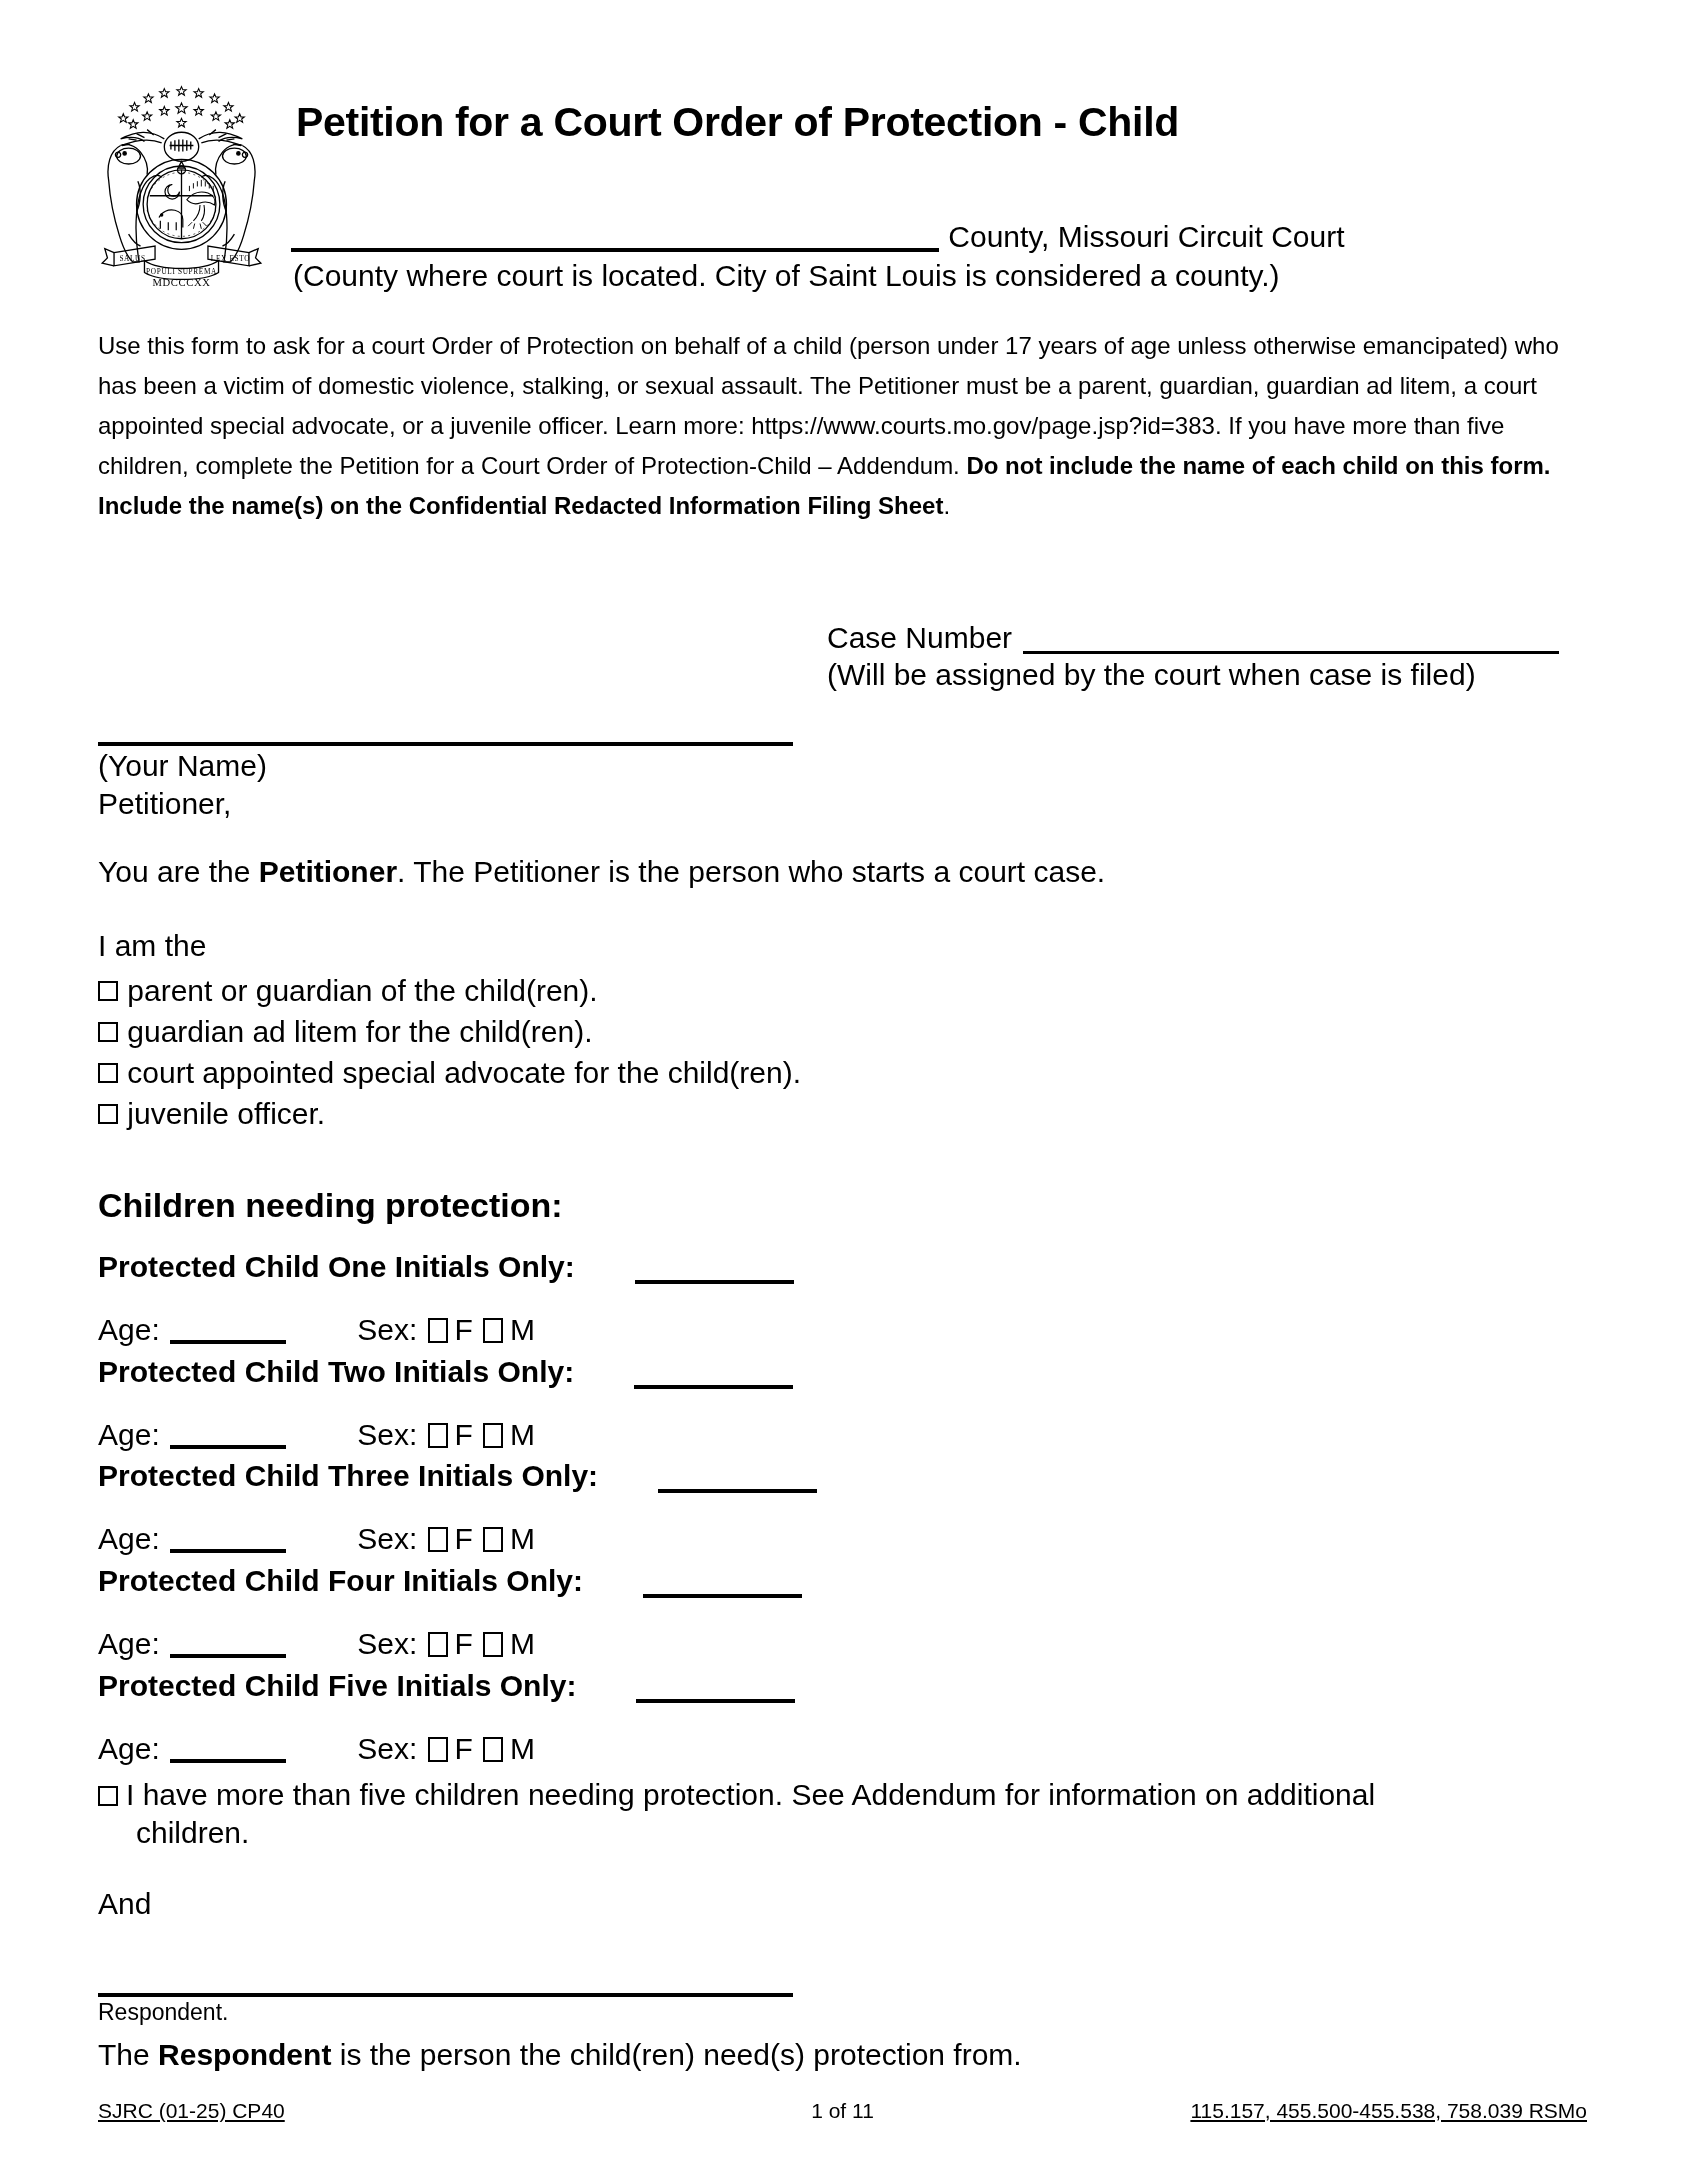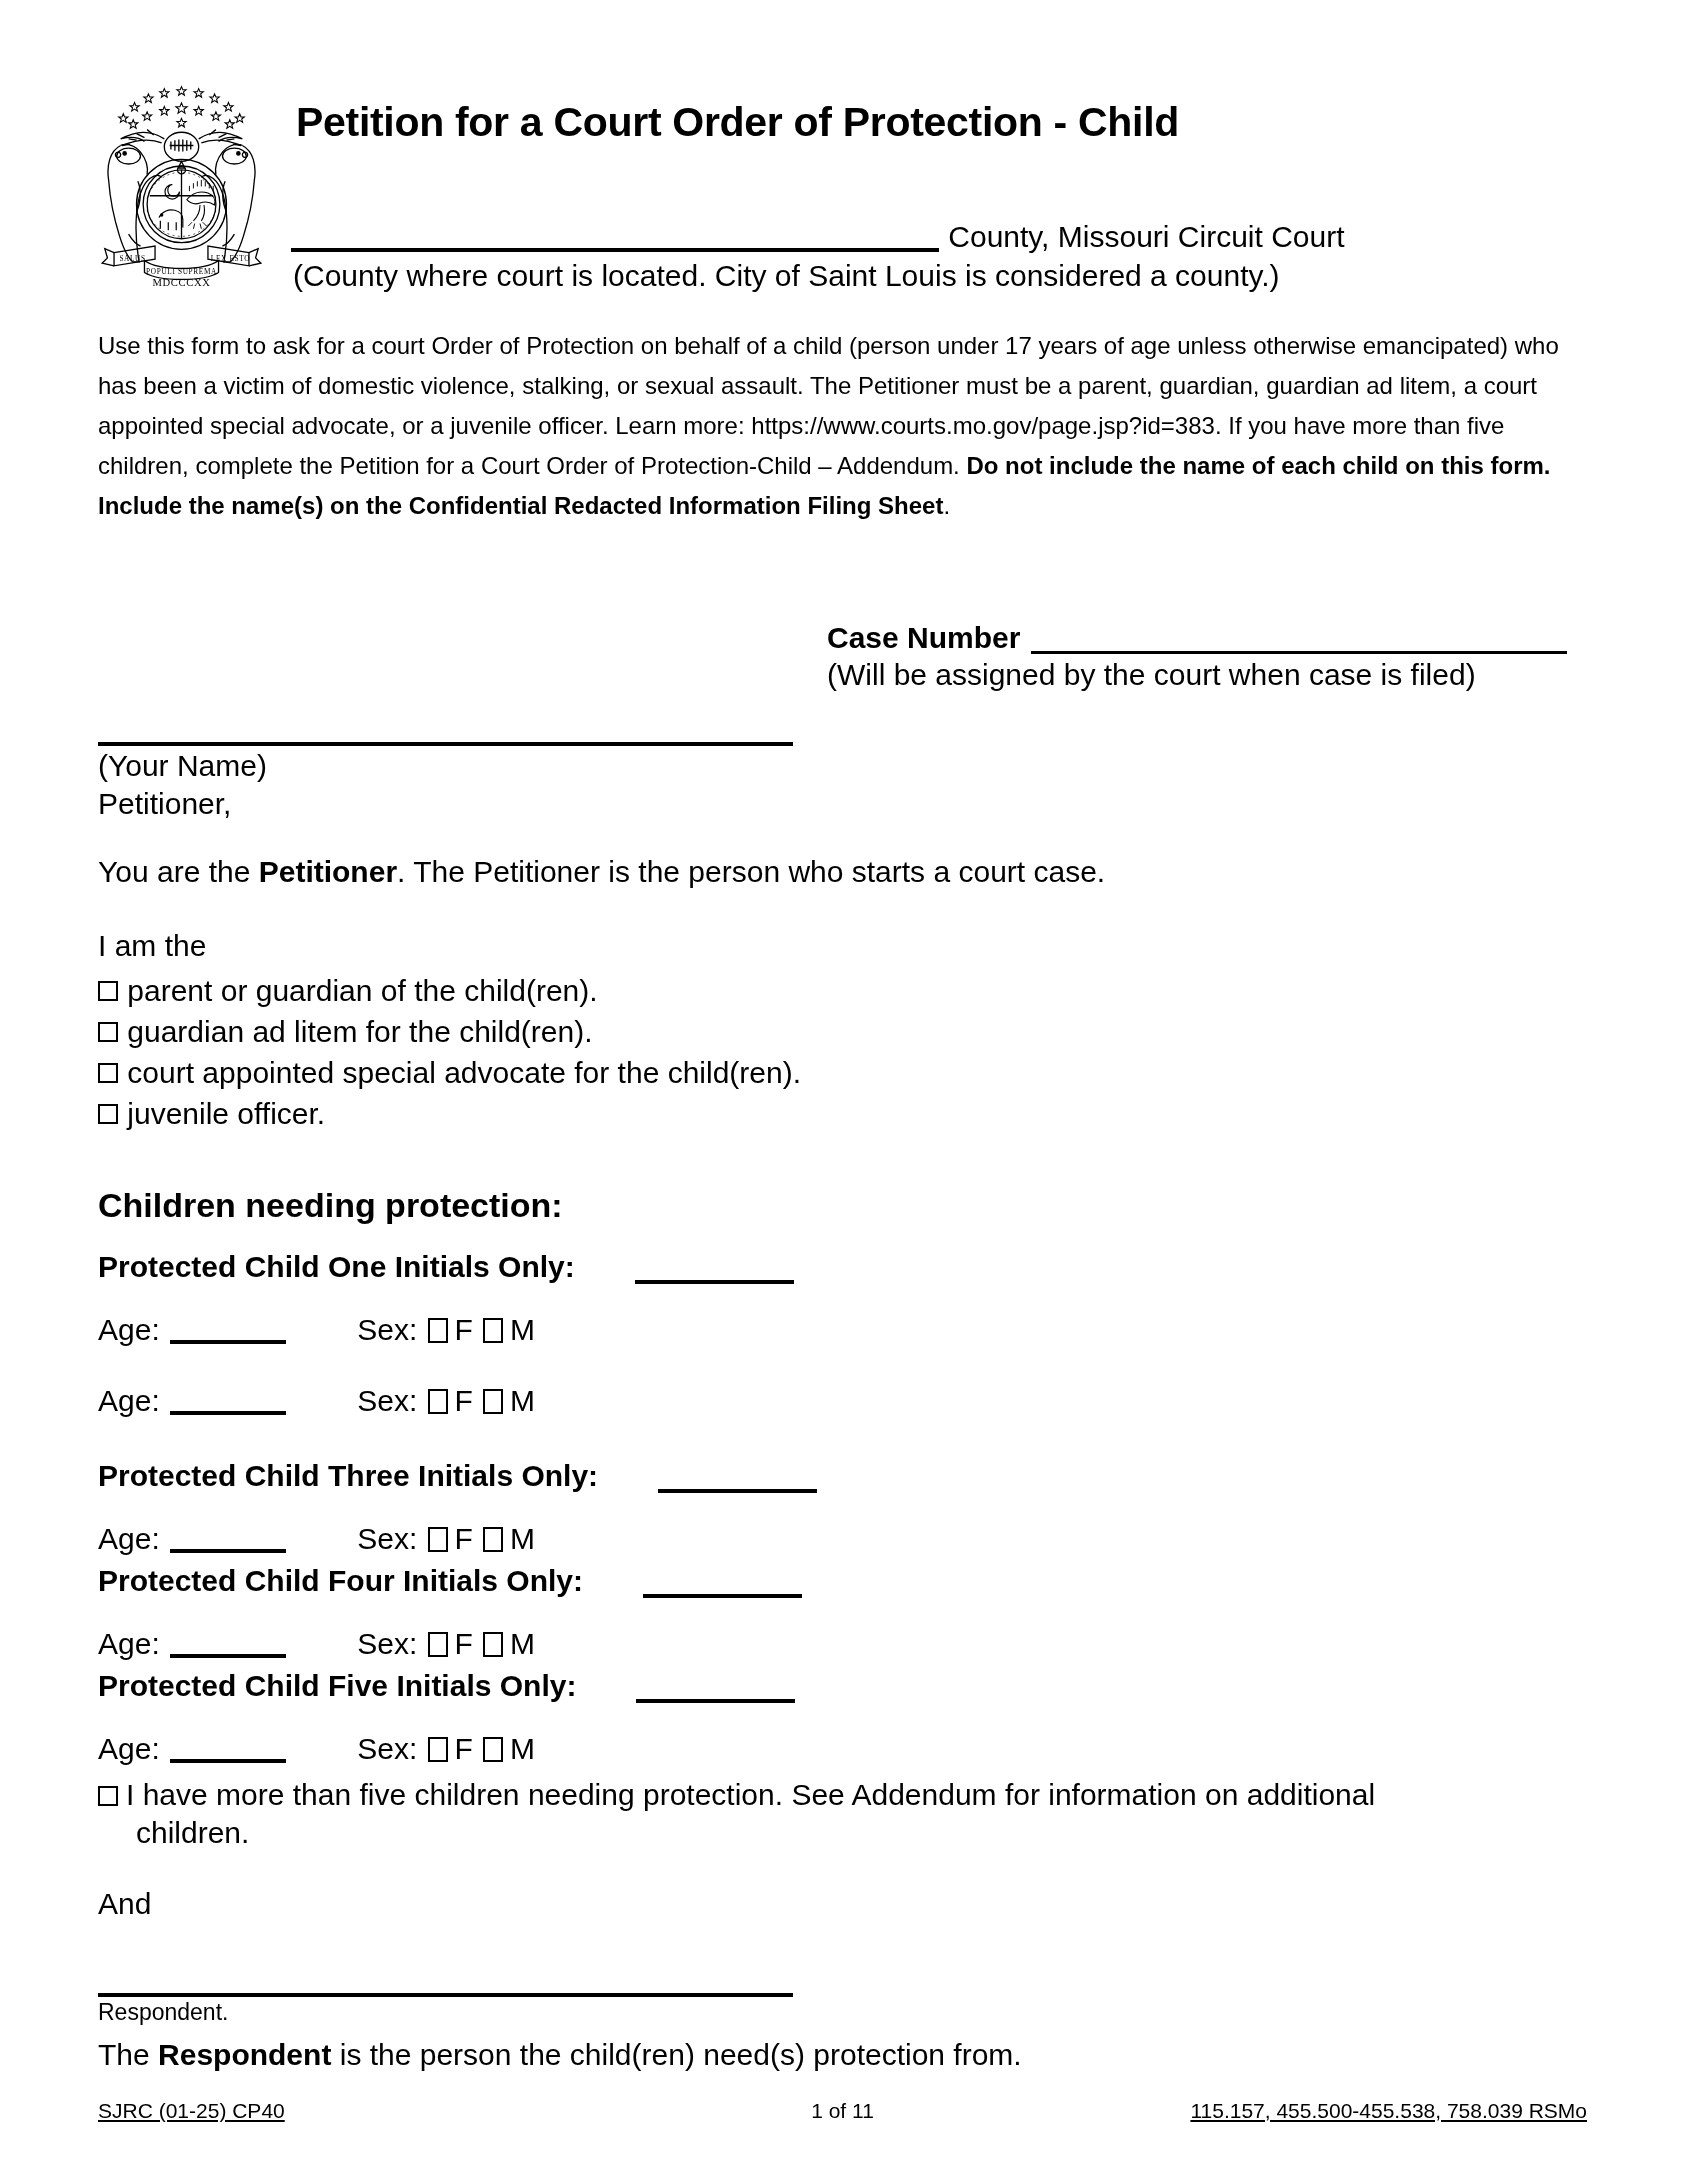--- a/index.html
+++ b/index.html
@@ -89,21 +89,20 @@
   .intro b { font-weight: bold; }
 
   
   .case-row {
     position: absolute;
     left: 827px;
     top: 619px;
     display: flex;
     align-items: flex-end;
     white-space: nowrap;
-    font-weight: bold;
   }
   .case-label { font-size: 30px; line-height: 33px; }
   .case-blank {
     display: inline-block;
     width: 536px;
     border-bottom: 3.3px solid #000;
     height: 32px;
     margin-left: 10.6px;
   }
   .case-note {
@@ -454,20 +453,24 @@
       <span class="age-blank"></span>
       <span class="sex-label">Sex:</span>
       <span class="sexbox"></span>
       <span>F</span>
       <span class="sexbox"></span>
       <span>M</span>
     </div>
   </div>
 
   <div class="child-block" style="top:1355px;">
+    <div class="child-title">
+      <span>Protected Child Two Initials Only:</span>
+      <span class="child-blank"></span>
+    </div>
     <div class="child-agerow">
       <span class="age-label">Age:</span>
       <span class="age-blank"></span>
       <span class="sex-label">Sex:</span>
       <span class="sexbox"></span>
       <span>F</span>
       <span class="sexbox"></span>
       <span>M</span>
     </div>
   </div>

